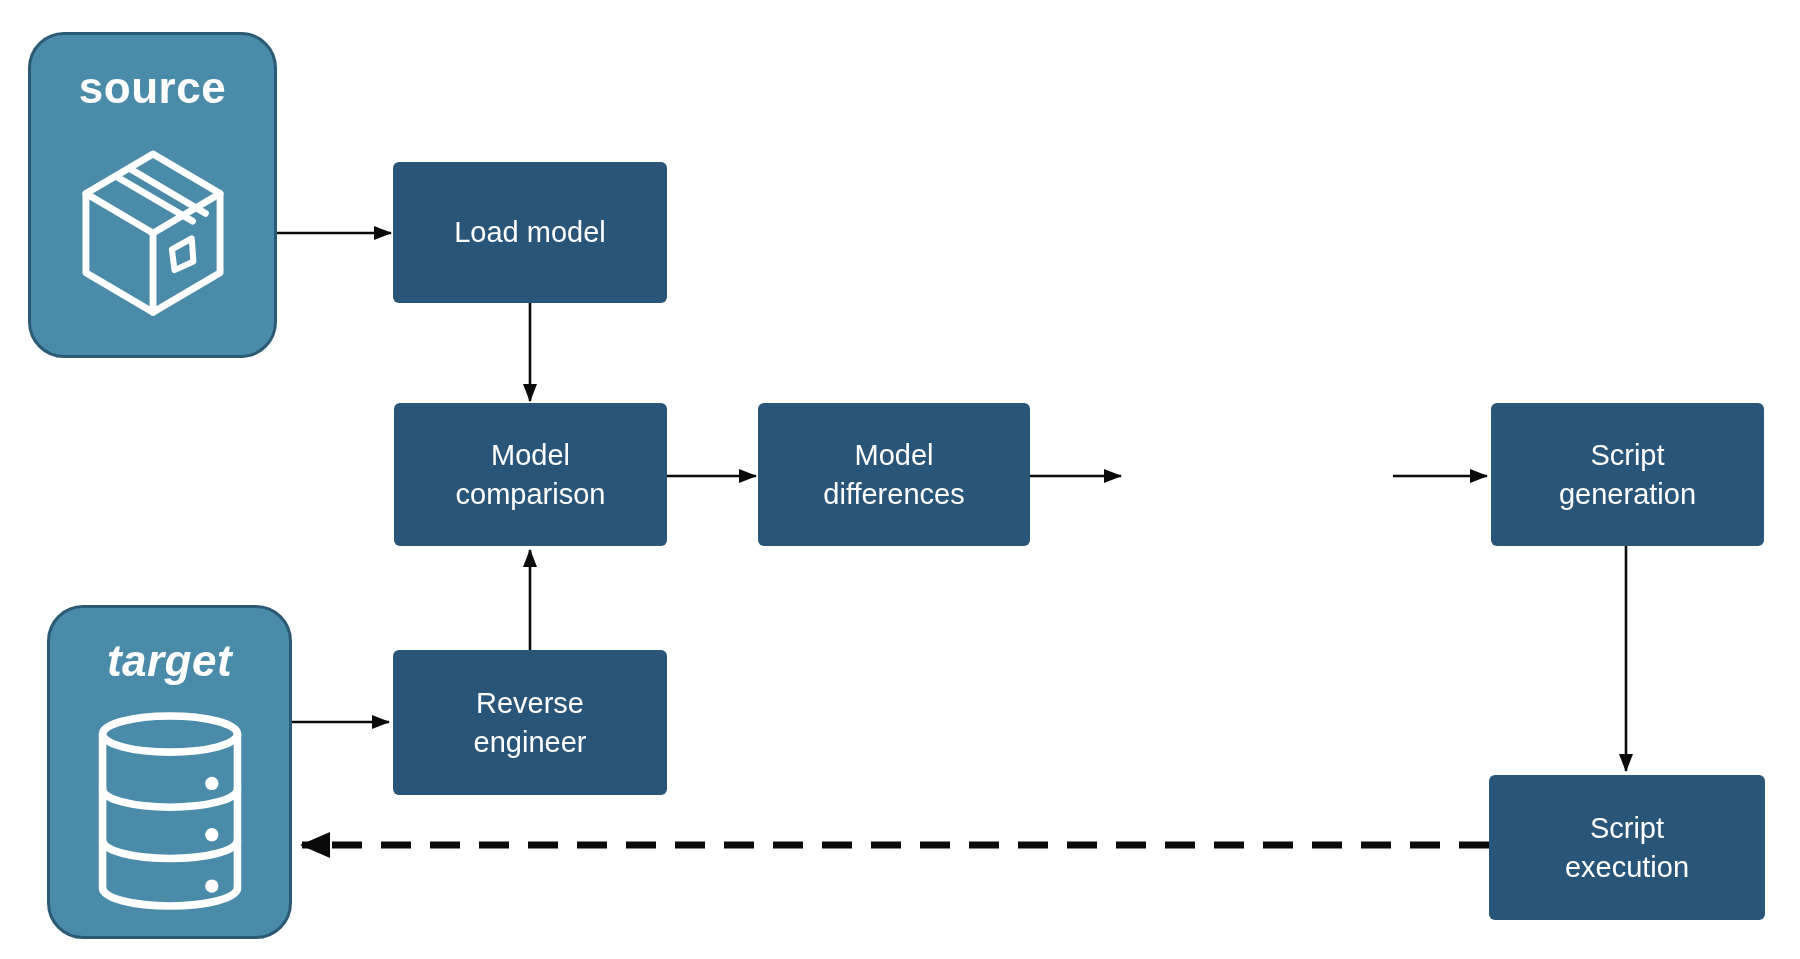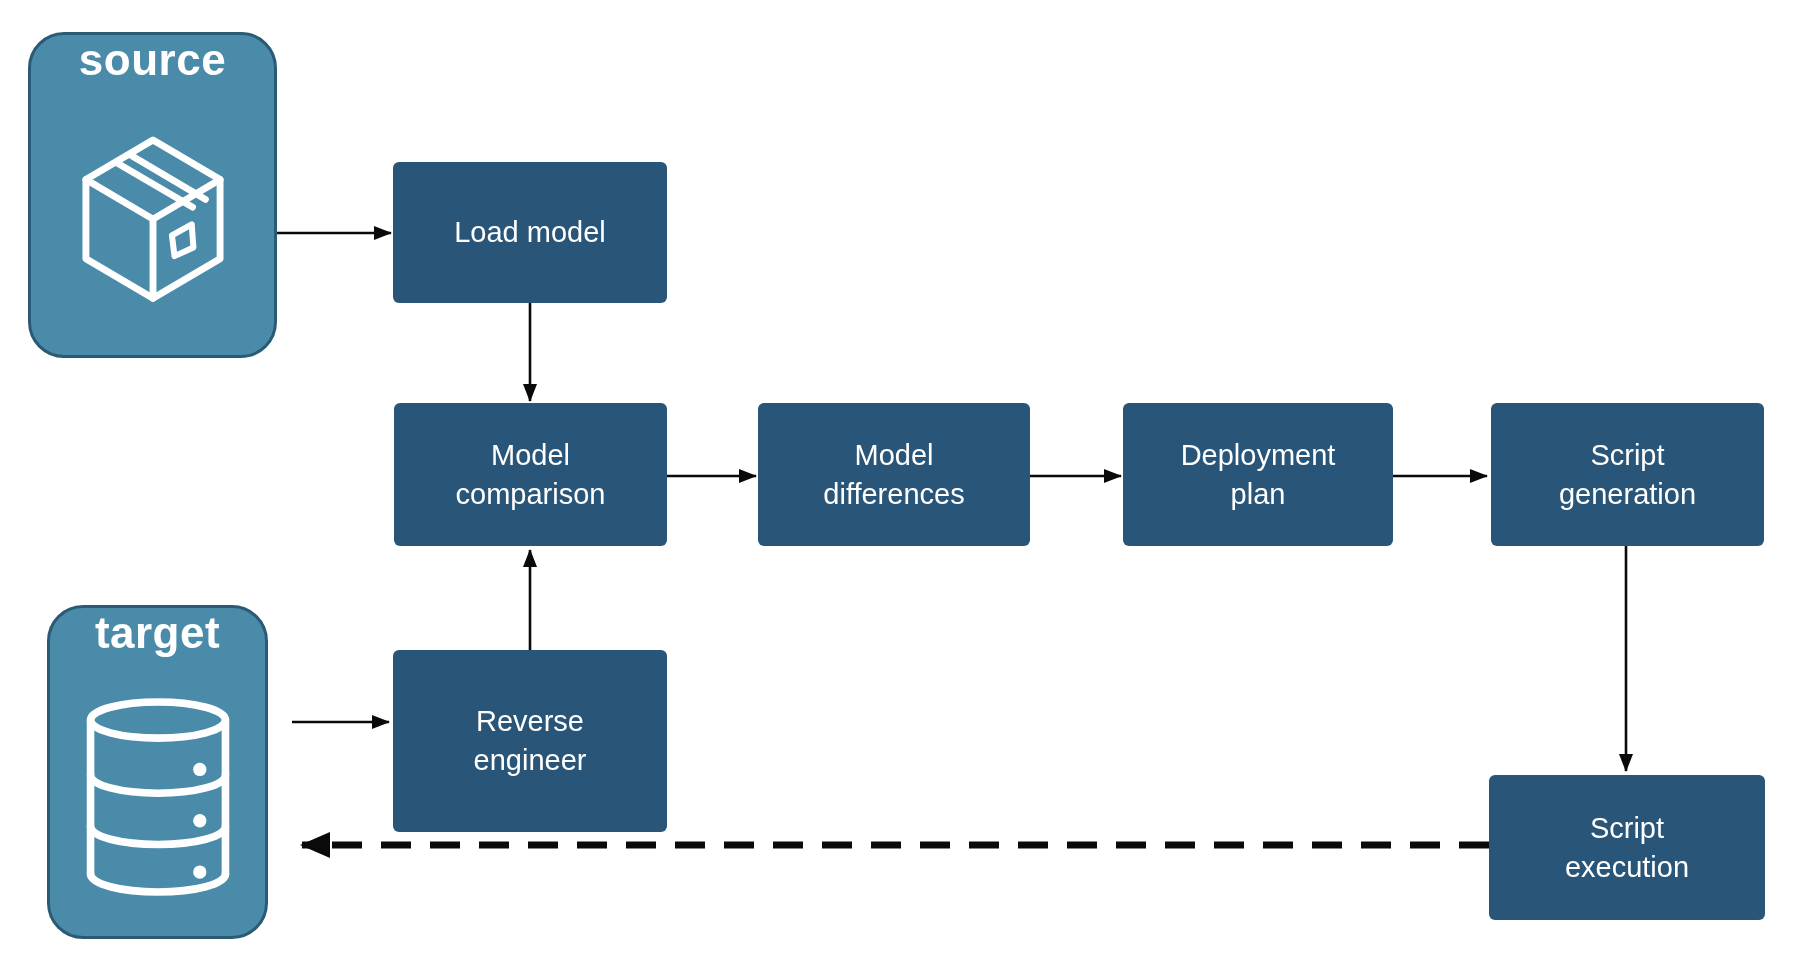--- a/index.html
+++ b/index.html
@@ -37,21 +37,21 @@
   .entity{
     position:absolute;
     background:var(--entity-fill);
     border:3px solid var(--entity-border);
     border-radius:36px;
     color:var(--label);
     display:flex;flex-direction:column;align-items:center;
   }
   .entity-title{
     font-size:44px;font-weight:bold;
-    margin-top:0;
+    margin-top:28px;
     letter-spacing:0.5px;
   }
   .entity-icon{flex:1;display:flex;align-items:center;justify-content:center;width:100%;}
   .entity-icon svg{stroke:var(--label);fill:none;stroke-width:8;stroke-linejoin:round;stroke-linecap:round;}
   .entity-icon .dot{fill:var(--label);stroke:none;}
 </style>
 </head>
 <body>
 
 <div class="canvas">
@@ -83,21 +83,21 @@
         <path d="M100 12 L178 58 L178 150 L100 196 L22 150 L22 58 Z"></path>
         <path d="M22 58 L100 104 L178 58"></path>
         <path d="M100 104 L100 196"></path>
         <path d="M57 38 L146 90"></path>
         <path d="M73 29 L161 81"></path>
         <path d="M122 123 L145 110 L147 137 L125 147 Z" stroke-width="7"></path>
       </svg>
     </div>
   </div>
 
-  <div class="entity" style="left:47px;top:605px;width:221px;height:334px;">
+  <div class="entity" style="left:47px;top:605px;width:245px;height:334px;font-style:italic;">
     <div class="entity-title">target</div>
     <div class="entity-icon">
       <svg width="152" height="200" viewBox="0 0 160 210">
         <ellipse cx="80" cy="24" rx="71" ry="19"></ellipse>
         <path d="M9 24 L9 186"></path>
         <path d="M151 24 L151 186"></path>
         <path d="M9 186 A71 19 0 0 0 151 186"></path>
         <path d="M9 82 A71 19 0 0 0 151 82"></path>
         <path d="M9 136 A71 19 0 0 0 151 136"></path>
         <circle class="dot" cx="124" cy="76" r="7"></circle>
@@ -105,22 +105,20 @@
         <circle class="dot" cx="124" cy="184" r="7"></circle>
       </svg>
     </div>
   </div>
 
   <div class="node" style="left:393px;top:162px;width:274px;height:141px;">Load model</div>
   <div class="node" style="left:394px;top:403px;width:273px;height:143px;">Model
 comparison</div>
   <div class="node" style="left:758px;top:403px;width:272px;height:143px;">Model
 differences</div>
-  <div class="node" style="left:1123px;top:403px;width:270px;height:143px;">Deployment
-plan</div>
   <div class="node" style="left:1491px;top:403px;width:273px;height:143px;">Script
 generation</div>
-  <div class="node" style="left:393px;top:650px;width:274px;height:182px;">Reverse
+  <div class="node" style="left:393px;top:650px;width:274px;height:145px;">Reverse
 engineer</div>
   <div class="node" style="left:1489px;top:775px;width:276px;height:145px;">Script
 execution</div>
 
 </div>
 
 </body></html>

